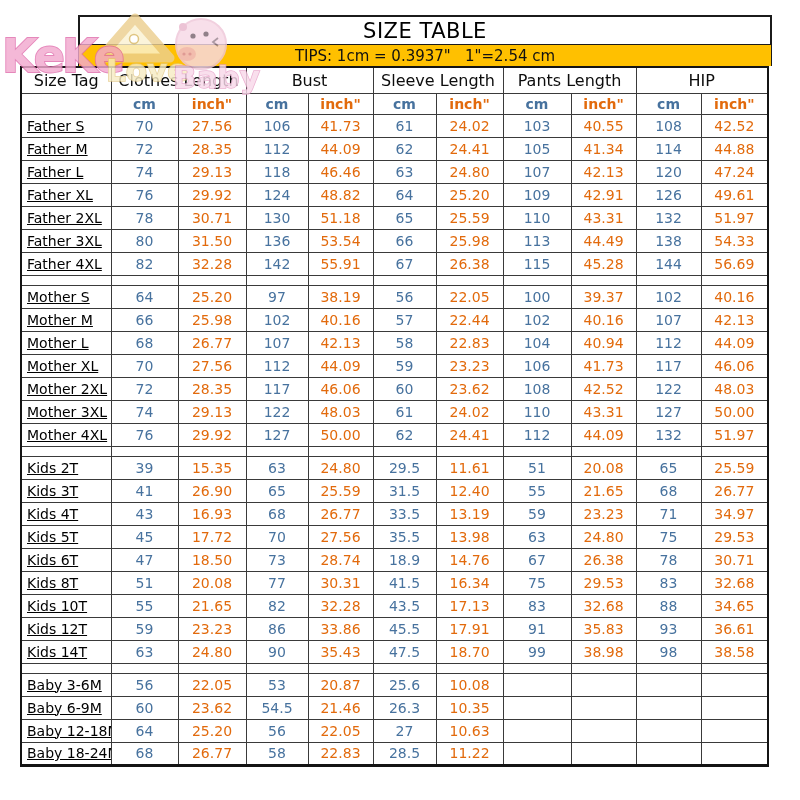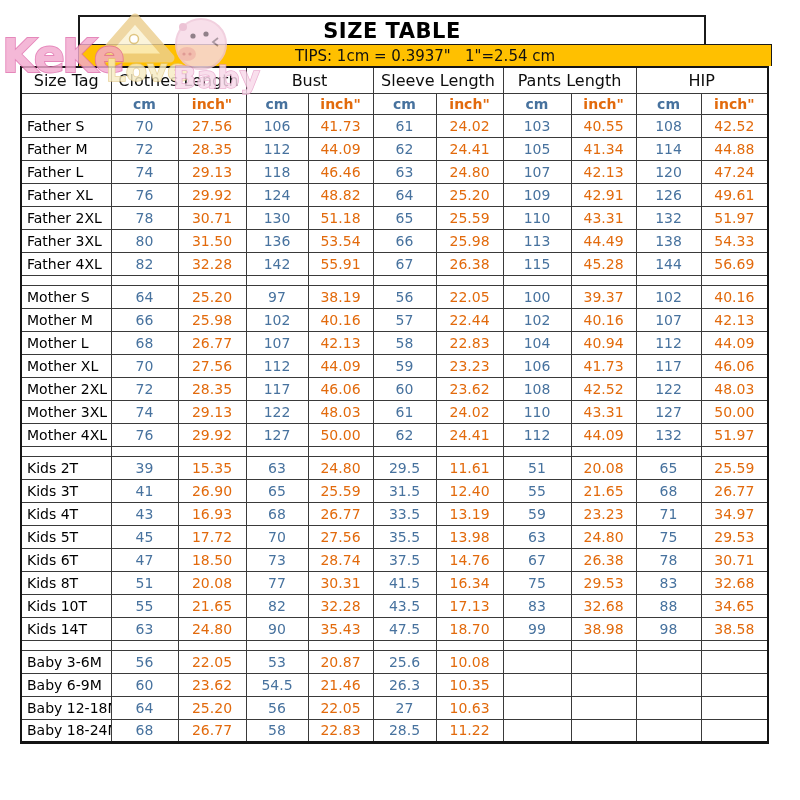--- a/index.html
+++ b/index.html
@@ -7,24 +7,24 @@
   body {
     background:#ffffff;
     font-family:"DejaVu Sans","Liberation Sans",sans-serif;
     position:relative; overflow:hidden;
     color:#000;
   }
   .stage { position:absolute; inset:0; }
 
   
   .title-box {
-    position:absolute; left:78px; top:15px; width:628px; height:29px;
+    position:absolute; left:78px; top:15px; width:694px; height:29px;
     background:#fff; border:2px solid #1b1b1b; border-bottom:none;
     display:flex; align-items:center; justify-content:center;
-    font-size:21px; font-weight:bold; letter-spacing:.5px;
+    font-size:21px; font-weight:normal; letter-spacing:.5px;
   }
   .tips-box {
     position:absolute; left:78px; top:44px; width:694px; height:22px;
     background:var(--tips-bg,#ffc000);
     border:1px solid #1b1b1b; border-bottom:none;
     display:flex; align-items:center; justify-content:center;
     font-size:15px; color:#111; white-space:pre;
   }
 
   
@@ -37,21 +37,21 @@
     border:1px solid #3a3a3a; overflow:hidden; white-space:nowrap;
     text-align:center; vertical-align:middle;
   }
   tr.hrow1 th { height:26px; font-size:16px; font-weight:normal; color:#0d0d0d; }
   tr.hrow2 th { height:21px; font-size:14px; font-weight:bold;margin-top:12px; }
   .cm-h   { color:var(--cm-color,#47729e); }
   .inch-h { color:var(--inch-color,#e26a0c); }
   tbody tr { height:23px; }
   tbody tr.spacer { height:10px; }
   tbody td { font-size:14px; }
-  tbody td.tag { text-align:left; padding-left:5px; color:#000; font-size:14px; }
+  tbody td.tag { text-align:left; padding-left:5px; color:#000; font-size:14px;text-decoration:underline; }
   tbody td.cm   { color:var(--cm-color,#47729e); }
   tbody td.inch { color:var(--inch-color,#e26a0c); }
 
   
   .watermark {
     position:absolute; left:0; top:8px; width:330px; height:95px;
     z-index:10; pointer-events:none; opacity:.82;
   }
   .wm-text { font-family:"DejaVu Sans","Liberation Sans",sans-serif; font-weight:bold; paint-order:stroke; }
 </style>
@@ -360,21 +360,21 @@
           <td class="inch">24.80</td>
           <td class="cm">75</td>
           <td class="inch">29.53</td>
         </tr>
         <tr>
           <td class="tag">Kids 6T</td>
           <td class="cm">47</td>
           <td class="inch">18.50</td>
           <td class="cm">73</td>
           <td class="inch">28.74</td>
-          <td class="cm">37.5</td>
+          <td class="cm">18.9</td>
           <td class="inch">14.76</td>
           <td class="cm">67</td>
           <td class="inch">26.38</td>
           <td class="cm">78</td>
           <td class="inch">30.71</td>
         </tr>
         <tr>
           <td class="tag">Kids 8T</td>
           <td class="cm">51</td>
           <td class="inch">20.08</td>
@@ -394,20 +394,33 @@
           <td class="cm">82</td>
           <td class="inch">32.28</td>
           <td class="cm">43.5</td>
           <td class="inch">17.13</td>
           <td class="cm">83</td>
           <td class="inch">32.68</td>
           <td class="cm">88</td>
           <td class="inch">34.65</td>
         </tr>
         <tr>
+          <td class="tag">Kids 12T</td>
+          <td class="cm">59</td>
+          <td class="inch">23.23</td>
+          <td class="cm">86</td>
+          <td class="inch">33.86</td>
+          <td class="cm">45.5</td>
+          <td class="inch">17.91</td>
+          <td class="cm">91</td>
+          <td class="inch">35.83</td>
+          <td class="cm">93</td>
+          <td class="inch">36.61</td>
+        </tr>
+        <tr>
           <td class="tag">Kids 14T</td>
           <td class="cm">63</td>
           <td class="inch">24.80</td>
           <td class="cm">90</td>
           <td class="inch">35.43</td>
           <td class="cm">47.5</td>
           <td class="inch">18.70</td>
           <td class="cm">99</td>
           <td class="inch">38.98</td>
           <td class="cm">98</td>

